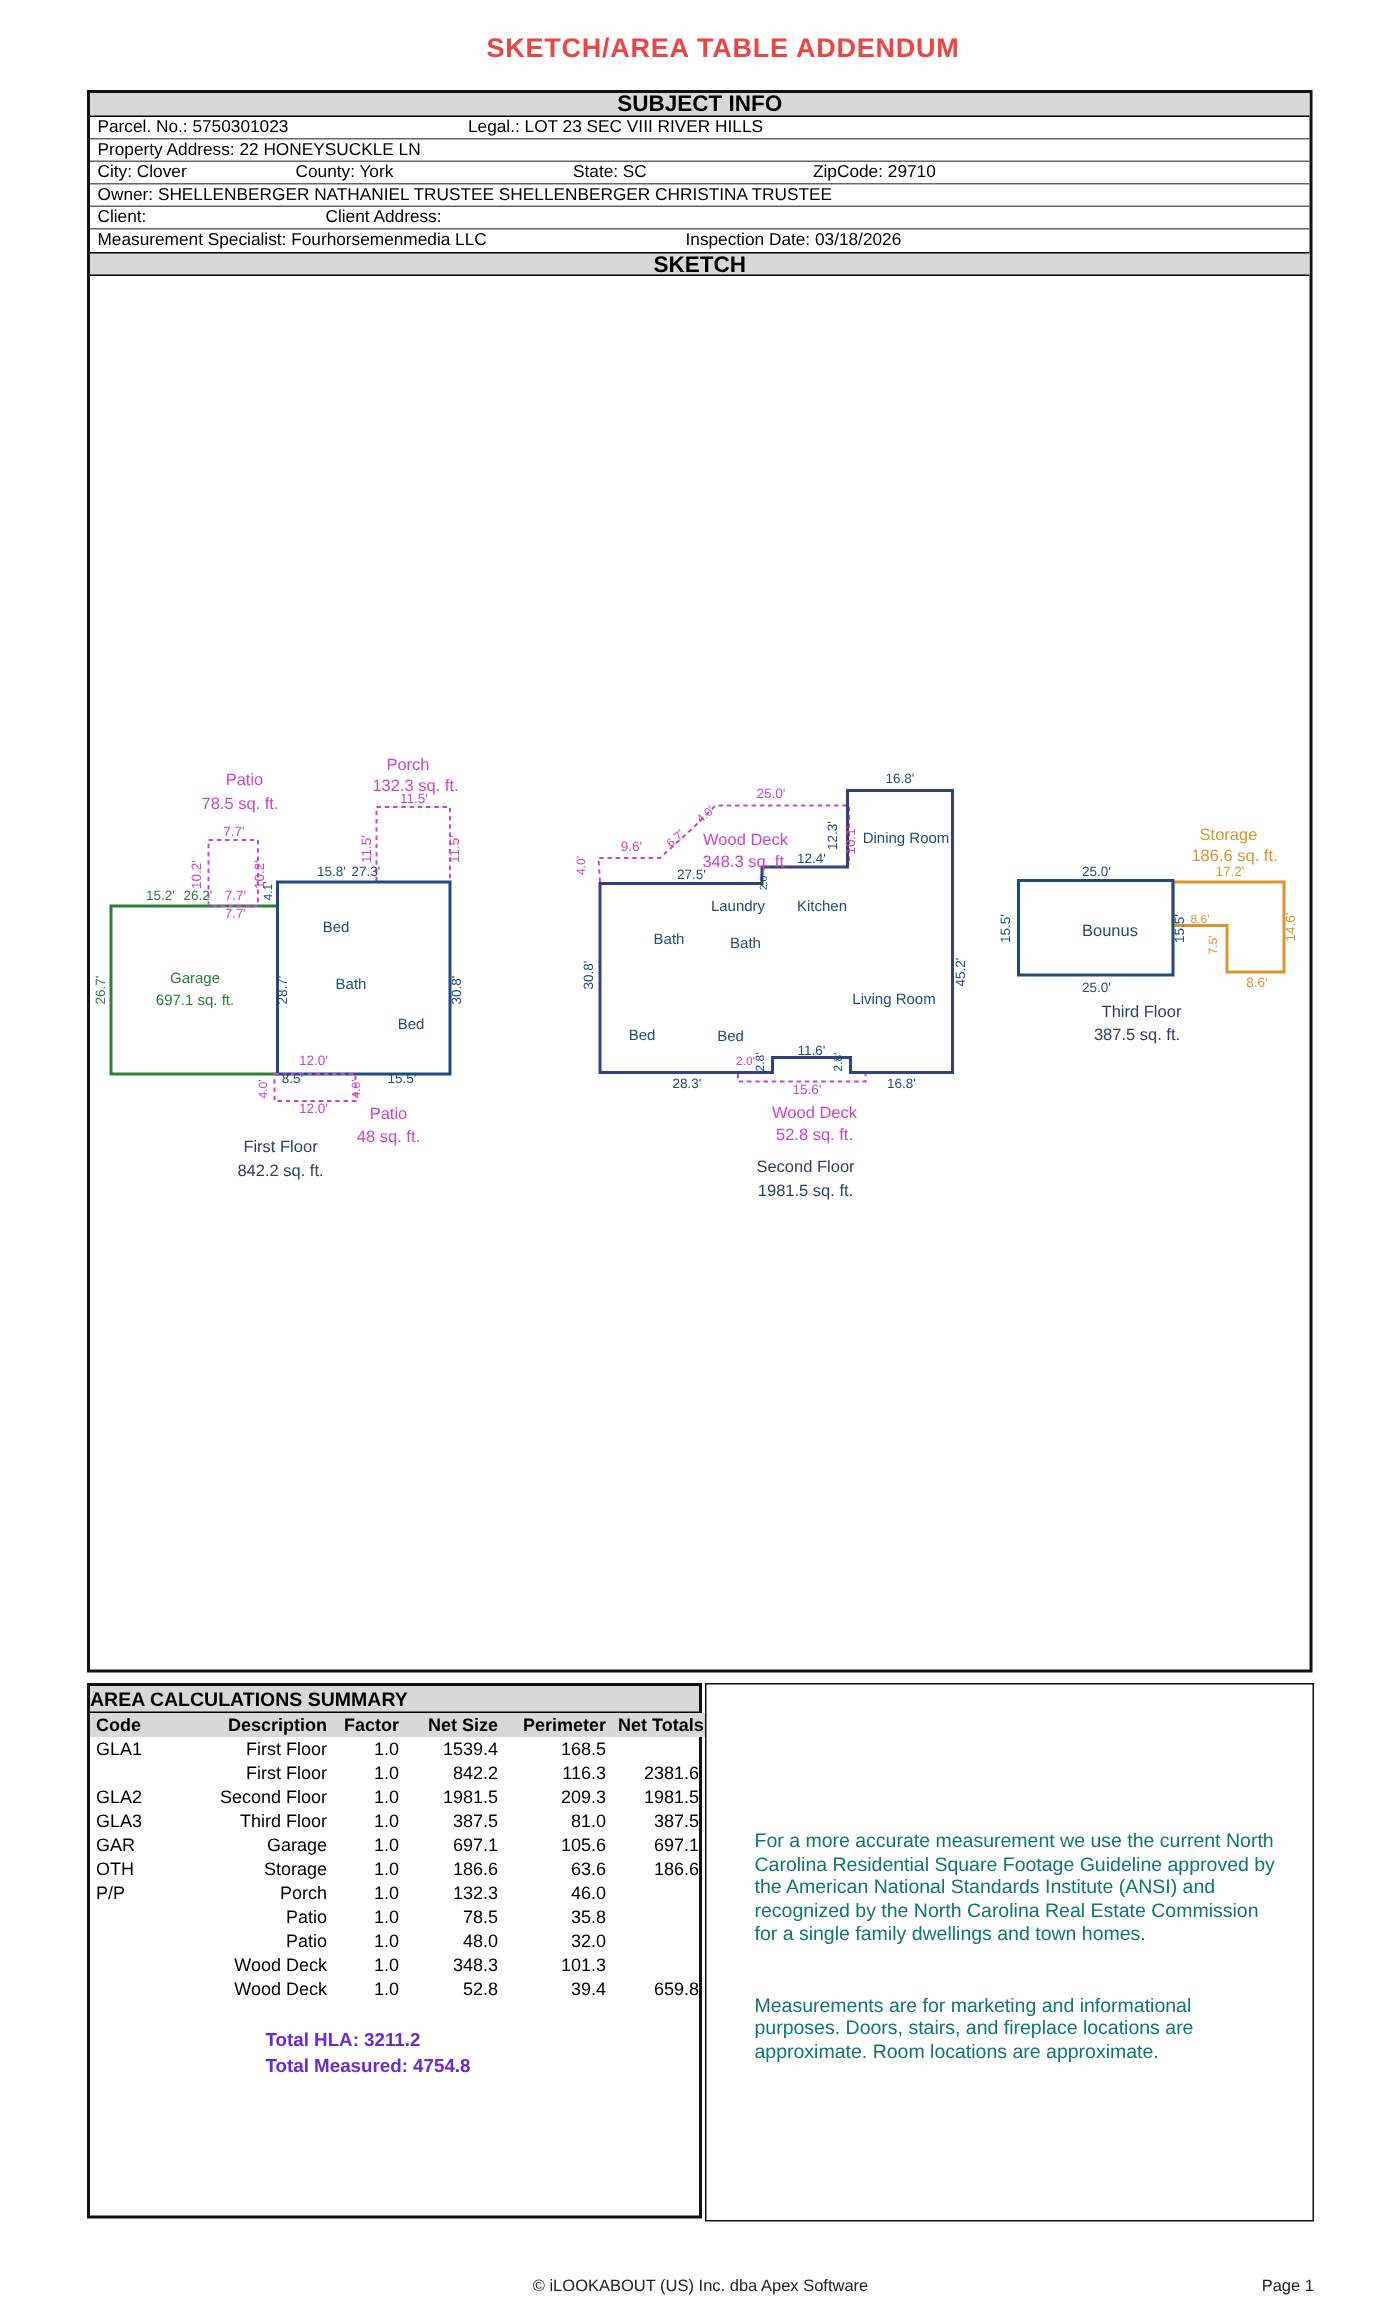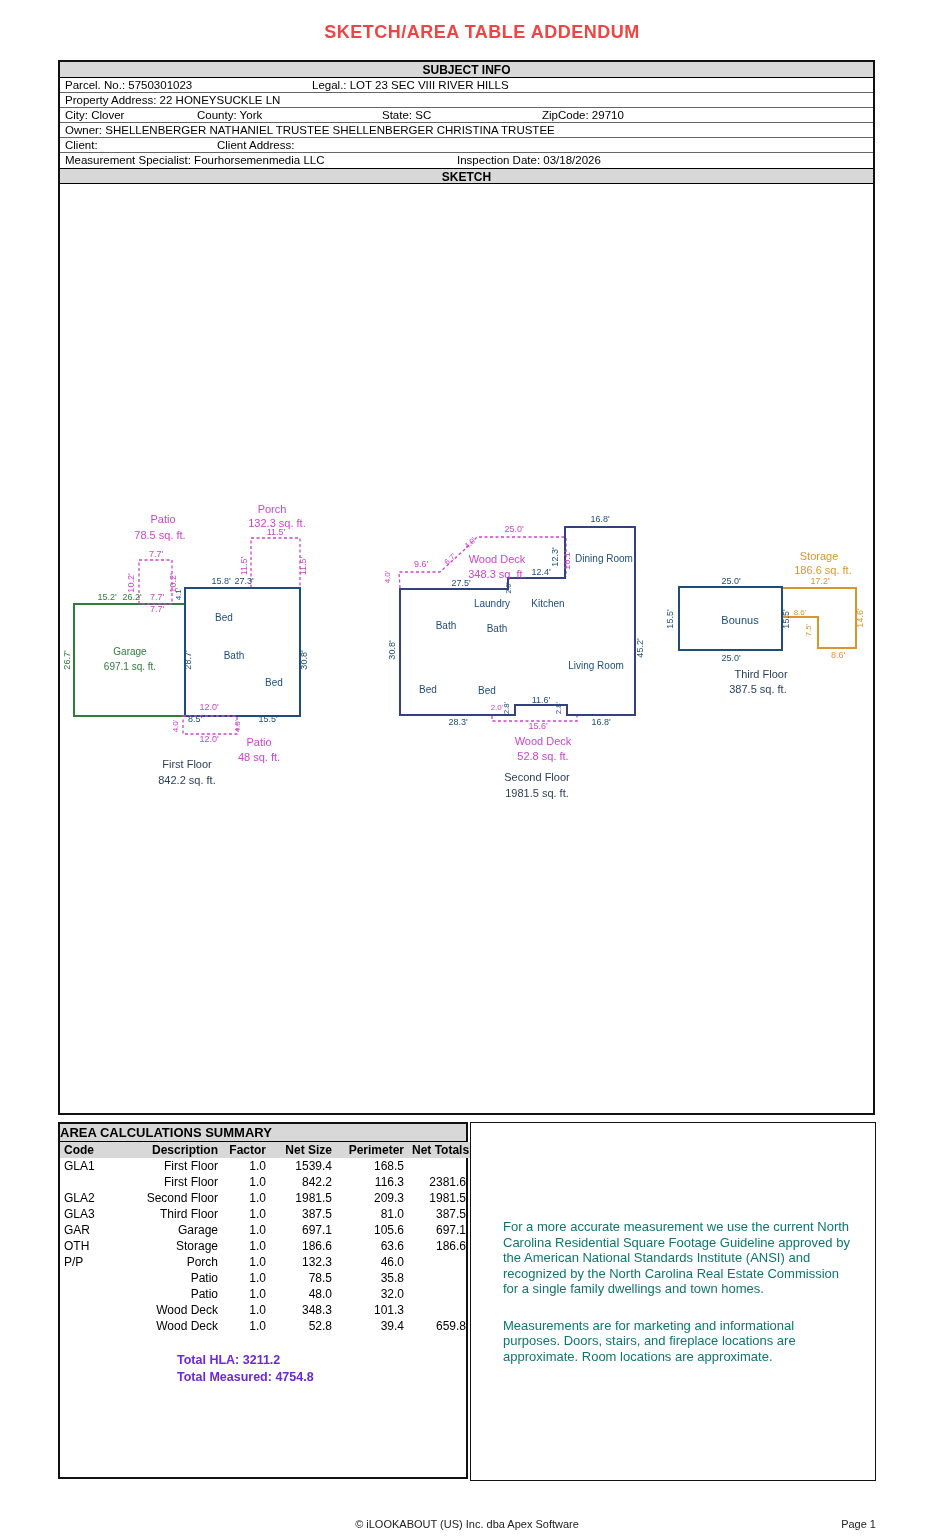--- a/index.html
+++ b/index.html
@@ -6,21 +6,21 @@
   body { background:#fff; font-family:"Liberation Sans", sans-serif; }
   #page { position:relative; width:932px; height:1536px; background:#fff; overflow:hidden; }
 
   .page-title { position:absolute; top:22px; left:16px; width:100%; text-align:center;
     font-size:18px; font-weight:bold; letter-spacing:0.5px; color:#ef4444; }
 
   
   .main-box { position:absolute; left:58px; top:60px; width:817px; height:1055px;
     border:2px solid #111; background:#fff; }
   .bar { height:16px; background:#d8d8d8; border-bottom:1px solid #000;
-    text-align:center; font-size:12px; font-weight:bold; line-height:16px; color:#000; }
+    text-align:center; font-size:15px; font-weight:bold; line-height:16px; color:#000; }
   .bar.sketch-bar { border-top:1px solid #000; }
   .info-row { position:relative; height:15px; border-bottom:1px solid #666;
     font-size:11.5px; line-height:15px; color:#000; white-space:nowrap; }
   .info-row span { position:absolute; top:0; }
 
   
   #sketch-svg { position:absolute; left:58px; top:190px; }
   svg text { font-family:"Liberation Sans", sans-serif; }
 
   
@@ -41,21 +41,21 @@
   .totals { position:absolute; left:117px; top:228px; font-size:12.5px; font-weight:bold;
     line-height:17px; color:#6d28d9; }
   .net-row { position:absolute; left:0; top:286px; width:100%; height:16px; font-size:12.5px; }
   .net-row span { position:absolute; top:0; }
 
   
   .notes-box { position:absolute; left:470px; top:1122px; width:406px; height:359px;
     border:1.5px solid #111; background:#fff; }
   .notes-inner { position:absolute; left:32px; top:96px; width:348px;
     font-size:13px; line-height:15.5px; color:#0f766e; }
-  .notes-inner p + p { margin-top:21px; }
+  .notes-inner p + p { margin-top:32px; }
 
   .footer { position:absolute; left:58px; top:1518px; width:818px; font-size:11px; color:#222; }
   .footer .copy { position:absolute; left:0; width:100%; text-align:center; }
   .footer .pg { position:absolute; right:0; }
 </style>
 </head>
 <body>
 
 <div id="page">
 

